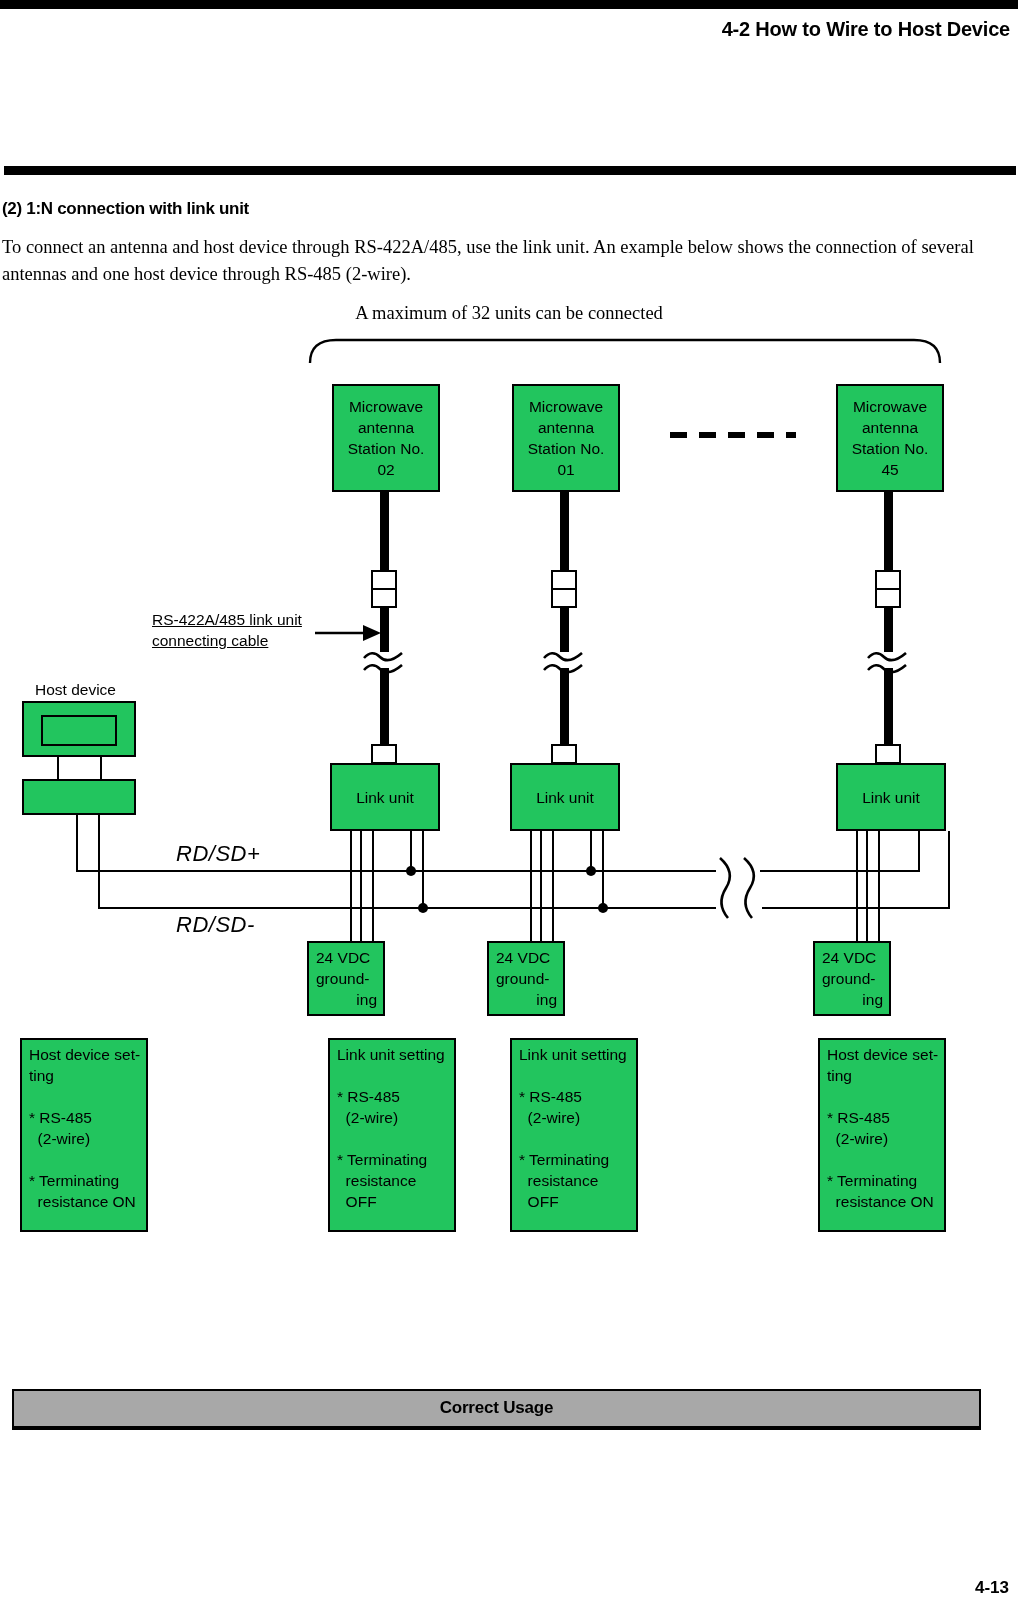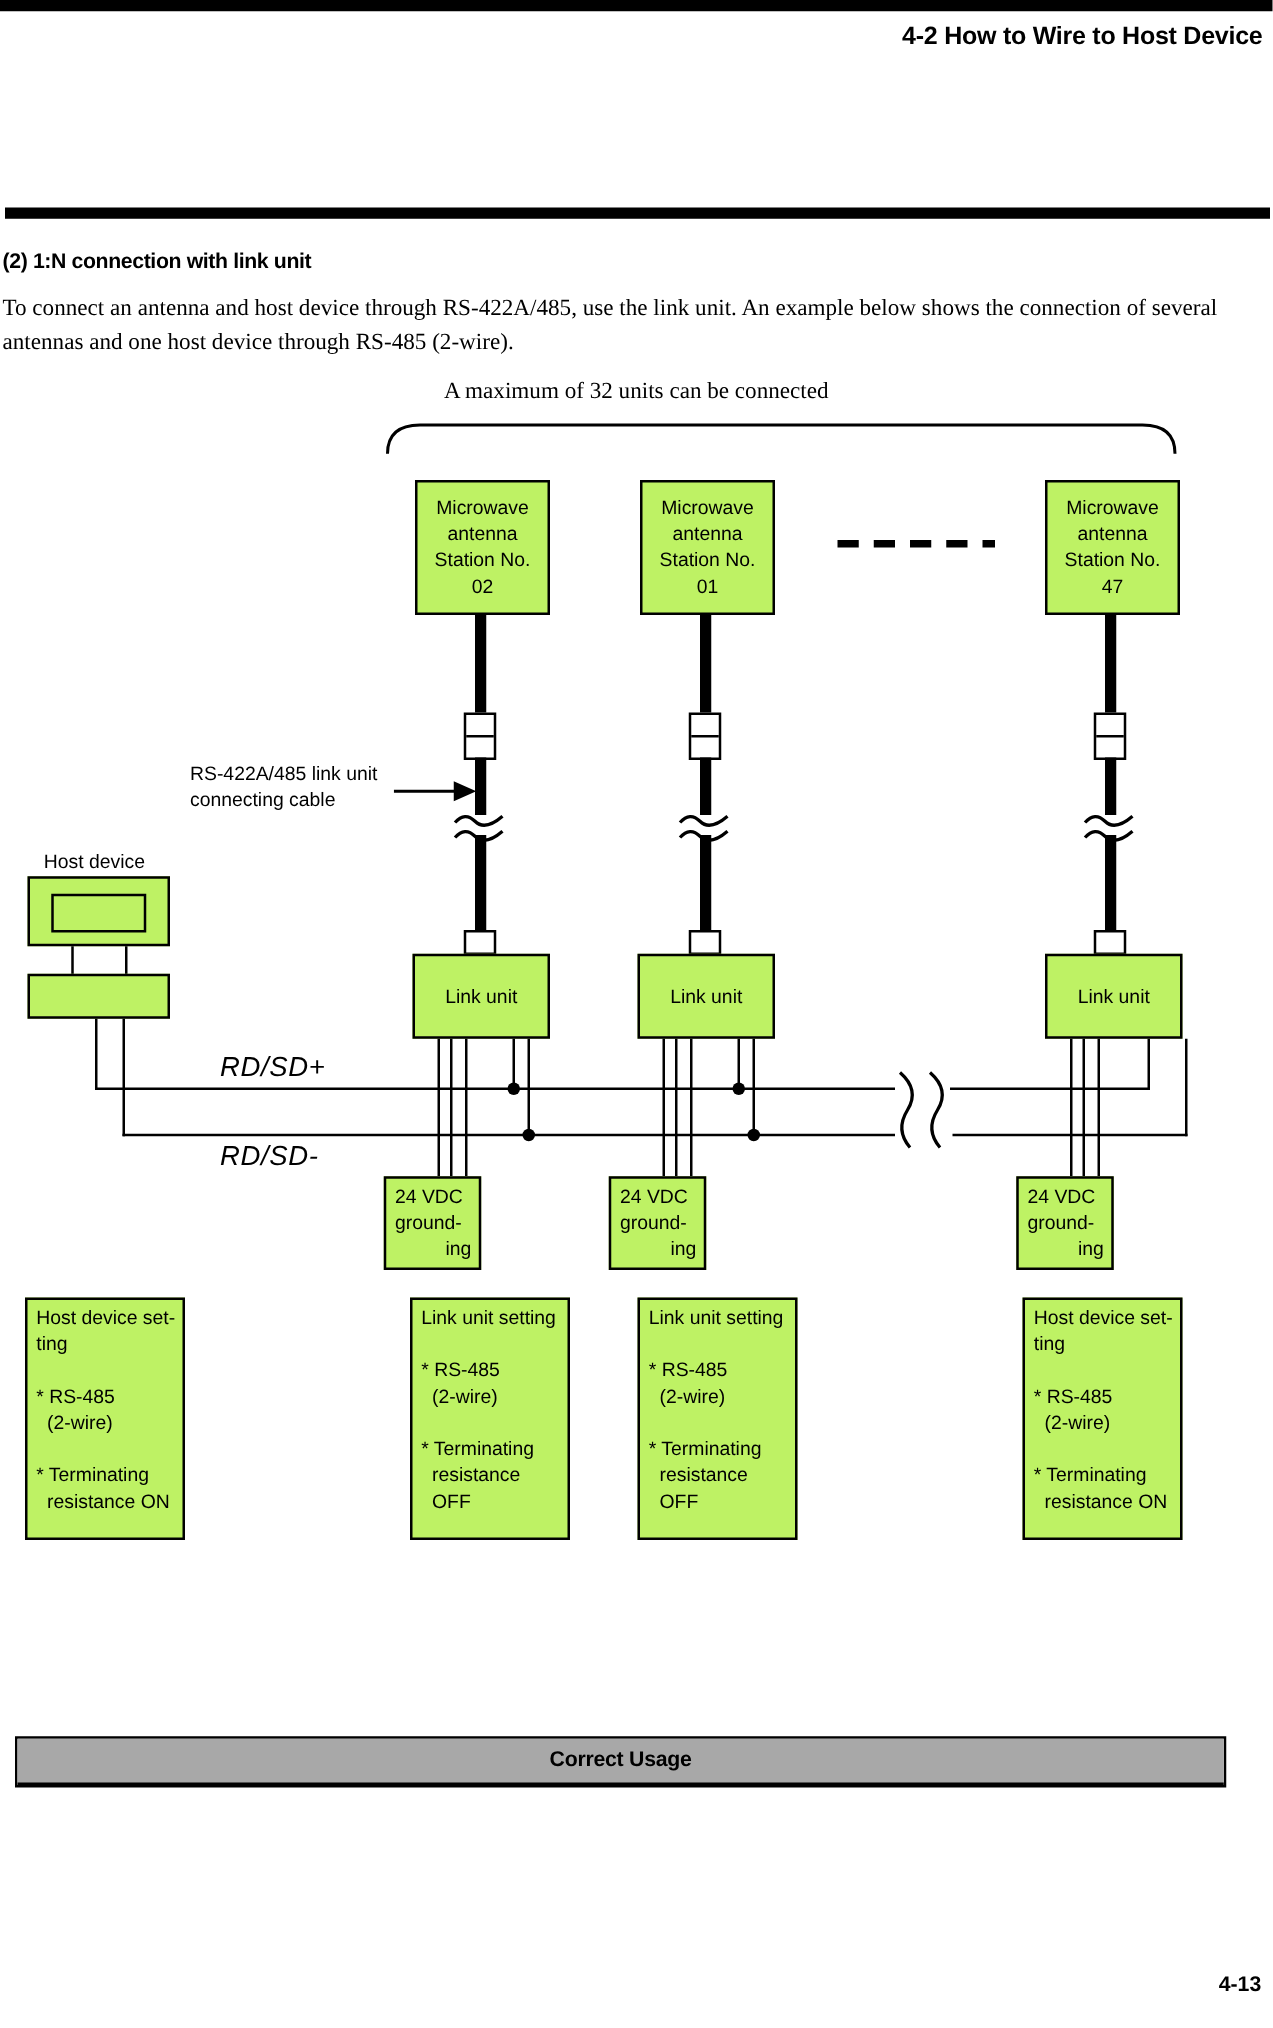--- a/index.html
+++ b/index.html
@@ -73,21 +73,21 @@
     width: 1018px;
     text-align: center;
     font-family: "Liberation Serif", serif;
     font-size: 18.5px;
   }
 
   
   .box {
     position: absolute;
     border: 2px solid #000;
-    background: #bef264;
+    background: #22c55e;
     box-sizing: border-box;
     font-family: "Liberation Sans", sans-serif;
     font-size: 15.5px;
     line-height: 21px;
   }
   .box.center {
     text-align: center;
     display: flex;
     flex-direction: column;
     justify-content: center;
@@ -220,21 +220,21 @@
     <span>Microwave</span>
     <span>antenna</span>
     <span>Station No.</span>
     <span>01</span>
   </div>
 
   <div class="box center" style="left:836px; top:384px; width:108px; height:108px;">
     <span>Microwave</span>
     <span>antenna</span>
     <span>Station No.</span>
-    <span>47</span>
+    <span>45</span>
   </div>
 
   <svg class="dg" style="left:668px; top:430px; width:130px; height:10px;" viewBox="0 0 130 10">
     <line x1="2" y1="5" x2="128" y2="5" stroke="#000" stroke-width="6" stroke-dasharray="17 12"></line>
   </svg>
 
   <div class="cable" style="left:380px; top:492px; height:80px;"></div>
   <div class="conn2" style="left:371px; top:570px;"></div>
   <div class="cable" style="left:380px; top:606px; height:46px;"></div>
   <svg class="dg" style="left:360px; top:644px; width:48px; height:32px;" viewBox="0 0 48 32">
@@ -257,21 +257,21 @@
   <div class="cable" style="left:884px; top:492px; height:80px;"></div>
   <div class="conn2" style="left:875px; top:570px;"></div>
   <div class="cable" style="left:884px; top:606px; height:46px;"></div>
   <svg class="dg" style="left:864px; top:644px; width:48px; height:32px;" viewBox="0 0 48 32">
     <path d="M4 14 q8 -9 16 -1 q8 8 22 -4" fill="none" stroke="#000" stroke-width="2.6"></path>
     <path d="M4 26 q8 -9 16 -1 q8 8 22 -4" fill="none" stroke="#000" stroke-width="2.6"></path>
   </svg>
   <div class="cable" style="left:884px; top:668px; height:78px;"></div>
   <div class="conn1" style="left:875px; top:744px;"></div>
 
-  <div class="label-sans" style="left:152px; top:609px;">RS-422A/485 link unit
+  <div class="label-sans" style="left:152px; top:609px;text-decoration:underline;">RS-422A/485 link unit
 connecting cable</div>
   <svg class="dg" style="left:315px; top:622px; width:68px; height:22px;" viewBox="0 0 68 22">
     <line x1="0" y1="11" x2="50" y2="11" stroke="#000" stroke-width="2.4"></line>
     <polygon points="48,3 66,11 48,19" fill="#000"></polygon>
   </svg>
 
   <div class="label-sans" style="left:35px; top:679px;">Host device</div>
   <div class="box" style="left:22px; top:701px; width:114px; height:56px;"></div>
   <div class="box" style="left:41px; top:715px; width:76px; height:31px;"></div>
   <div class="wire v" style="left:57px; top:757px; height:24px;"></div>

